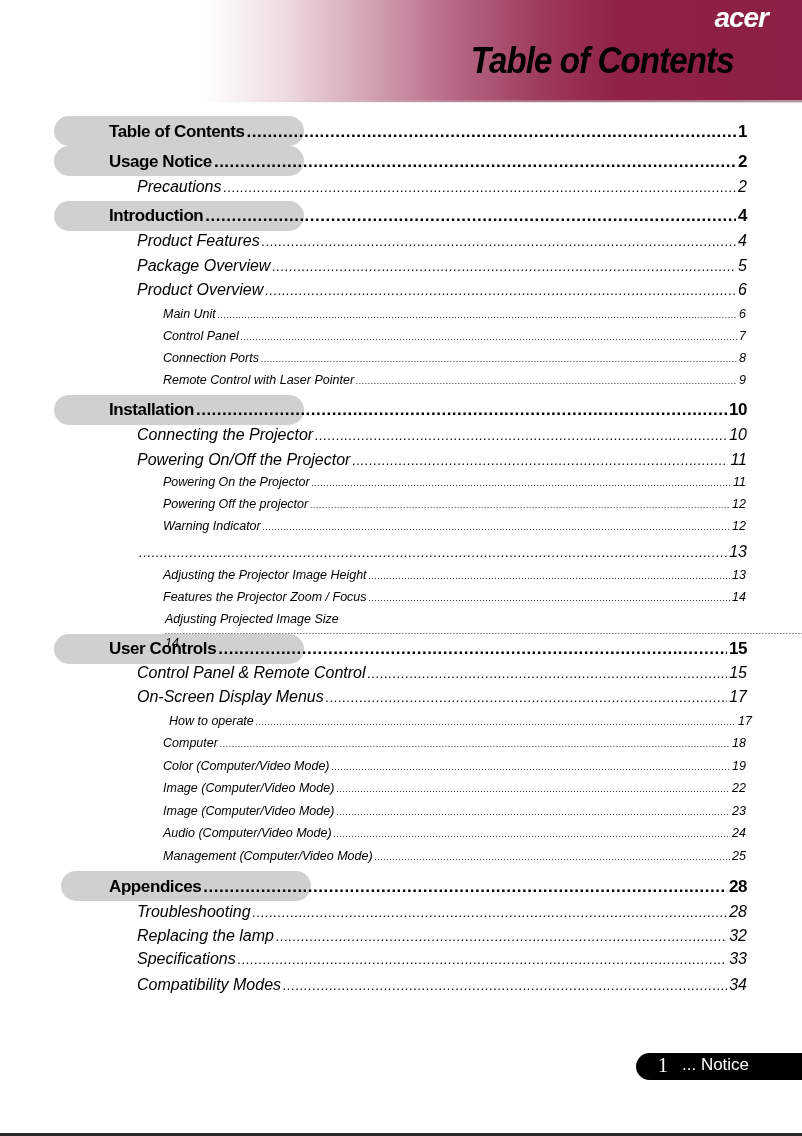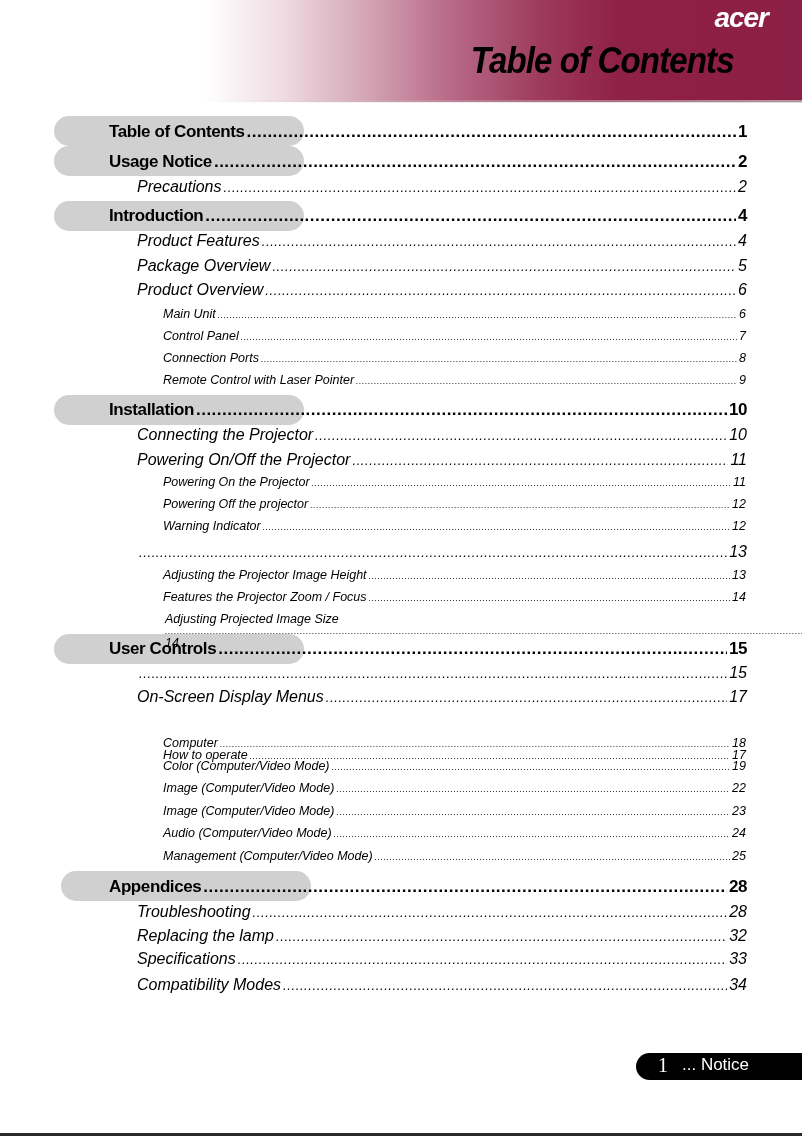--- a/index.html
+++ b/index.html
@@ -181,29 +181,30 @@
       <span class="label">Adjusting Projected Image Size</span>
       <span class="dots"></span>
       <span class="page">14</span>
     </div>
     <div class="row lvl1" style="top: 639px;">
       <span class="label">User Controls</span>
       <span class="dots"></span>
       <span class="page">15</span>
     </div>
     <div class="row lvl2" style="top: 664px;">
+      <span class="label">Control Panel &amp; Remote Control</span>
       <span class="dots"></span>
       <span class="page">15</span>
     </div>
     <div class="row lvl2" style="top: 688px;">
       <span class="label">On-Screen Display Menus</span>
       <span class="dots"></span>
       <span class="page">17</span>
     </div>
-    <div class="row lvl3" style="top: 748px;">
+    <div class="row lvl3" style="top: 714px; margin-left: 6px;">
       <span class="label">How to operate</span>
       <span class="dots"></span>
       <span class="page">17</span>
     </div>
     <div class="row lvl3" style="top: 736px;">
       <span class="label">Computer</span>
       <span class="dots"></span>
       <span class="page">18</span>
     </div>
     <div class="row lvl3" style="top: 759px;">

